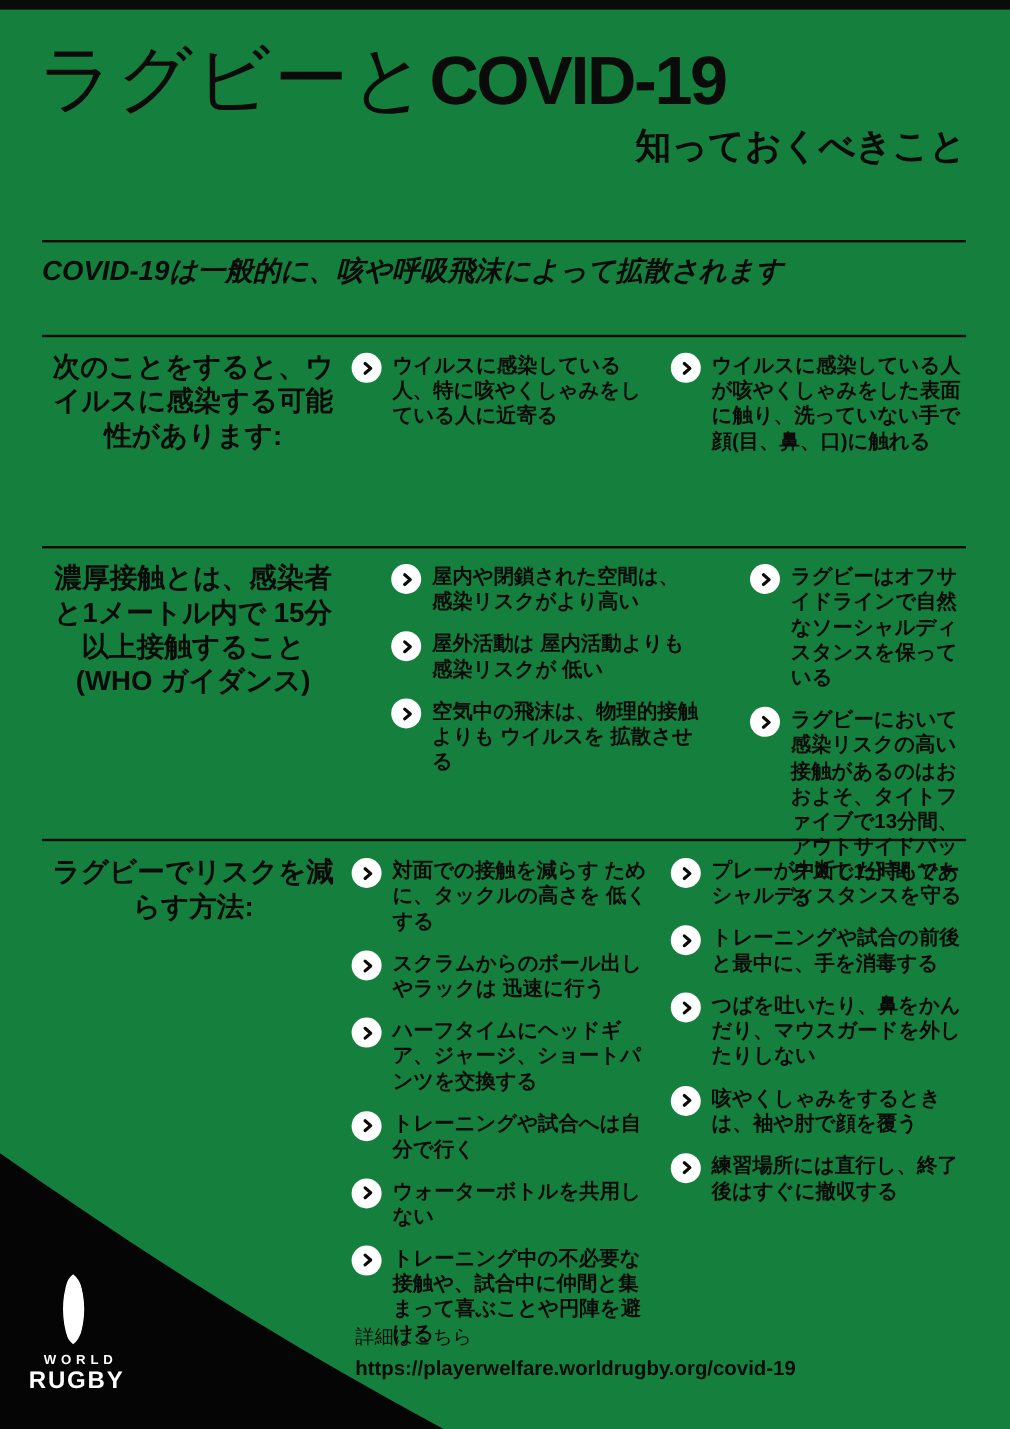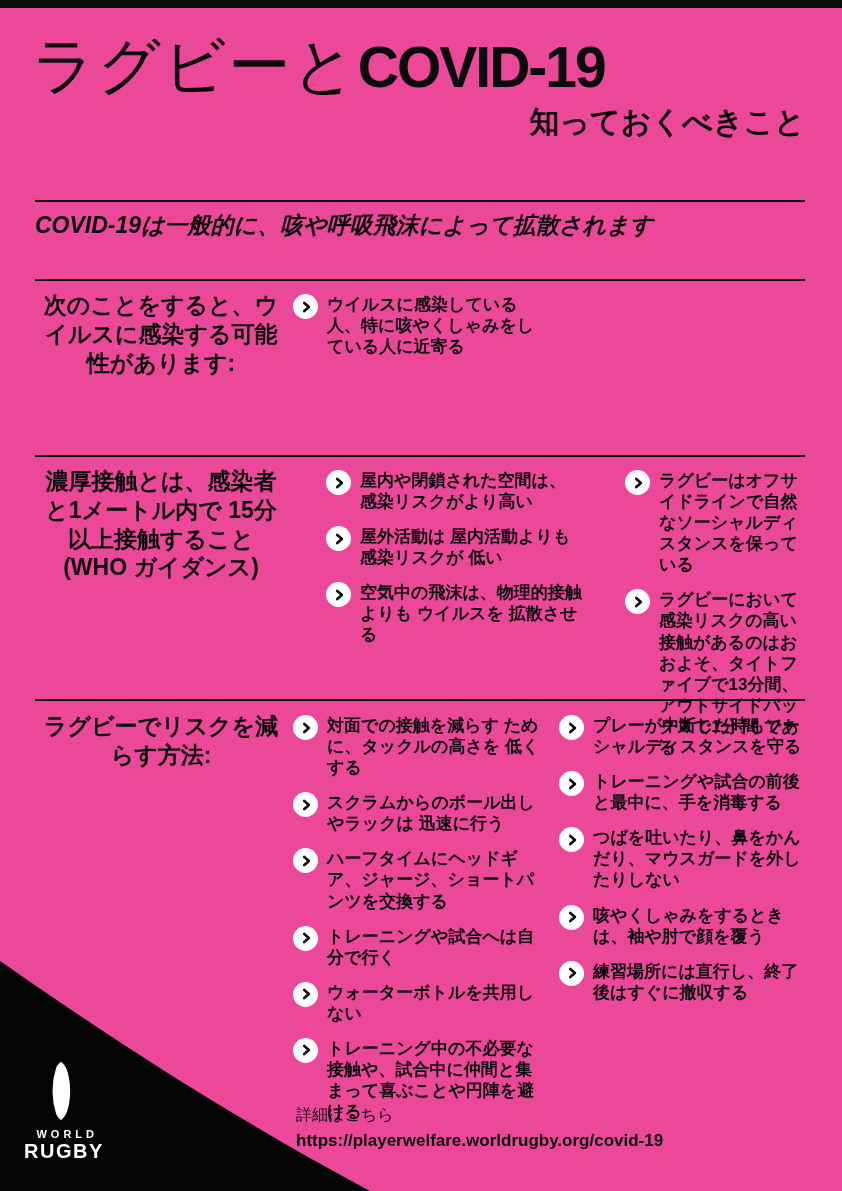--- a/index.html
+++ b/index.html
@@ -1,19 +1,19 @@
 <!DOCTYPE html>
 <html><head>
 <meta charset="utf-8">
 <style>
   html,body{margin:0;padding:0;background:#555;}
   .poster{
     position:relative;
     width:842px;height:1191px;
-    background:#ec4899;
+    background:#15803d;
     overflow:hidden;
     font-family:"Liberation Sans","DejaVu Sans",sans-serif;
     color:#0b0b0b;
     margin:0 auto;
   }
   .top-bar{position:absolute;top:0;left:0;width:100%;height:8px;background:#0b0b0b;}
 
   
   .title-line{position:absolute;top:24px;left:32px;white-space:nowrap;}
   .t-jp{font-size:62px;font-weight:200;letter-spacing:2px;}
@@ -76,20 +76,31 @@
 
         <div class="bullet">
           <span class="chev">
             <svg viewBox="0 0 24 24">
               <path d="M9 5l8 7-8 7" fill="none" stroke="#0b0b0b" stroke-width="4.5" stroke-linecap="round" stroke-linejoin="round"></path>
             </svg>
           </span>
           <span class="bt">ウイルスに感染している人、特に咳やくしゃみをしている人に近寄る</span>
         </div>
       </div>
+    <div class="col">
+
+        <div class="bullet">
+          <span class="chev">
+            <svg viewBox="0 0 24 24">
+              <path d="M9 5l8 7-8 7" fill="none" stroke="#0b0b0b" stroke-width="4.5" stroke-linecap="round" stroke-linejoin="round"></path>
+            </svg>
+          </span>
+          <span class="bt">ウイルスに感染している人が咳やくしゃみをした表面に触り、洗っていない手で顔(目、鼻、口)に触れる</span>
+        </div>
+      </div>
   </section>
 
   <div class="rule r3"></div>
   <section class="sec sec3">
     <h2>濃厚接触とは、感染者と1メートル内で 15分以上接触すること (WHO ガイダンス)</h2>
     <div class="col">
 
         <div class="bullet">
           <span class="chev">
             <svg viewBox="0 0 24 24">

